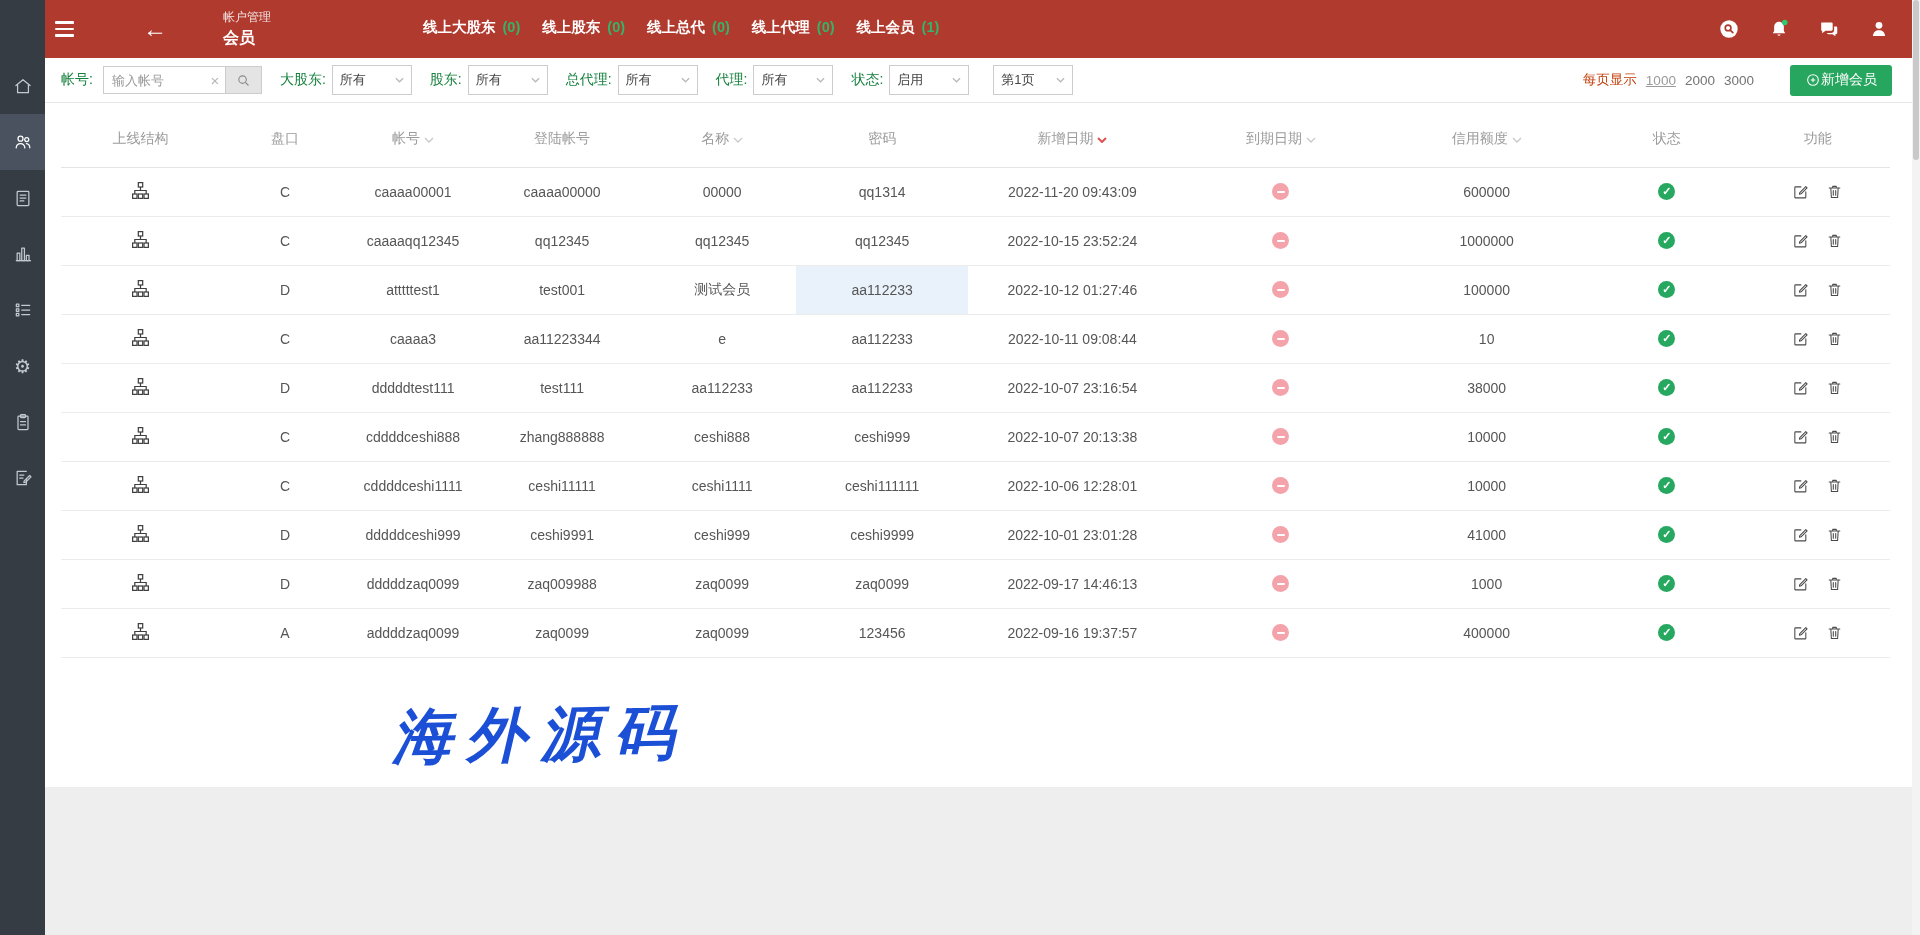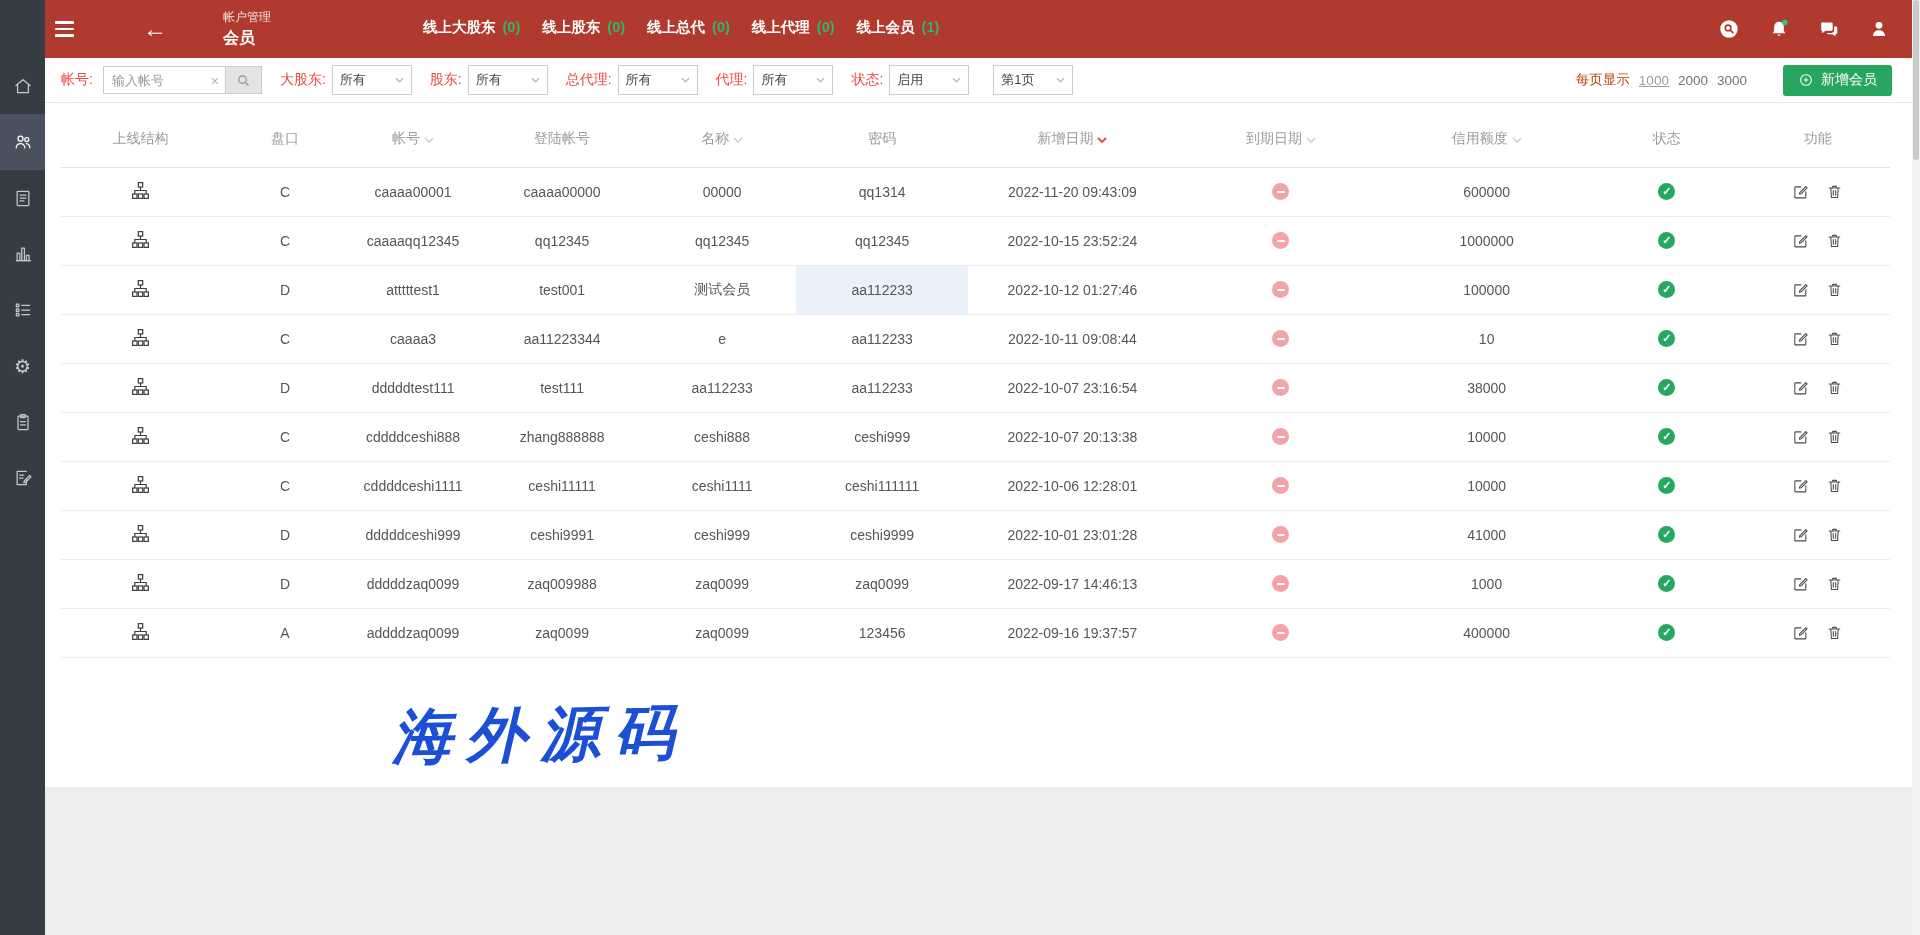--- a/index.html
+++ b/index.html
@@ -27,36 +27,36 @@
   .page-title{font-size:16px;font-weight:bold}
   .top-nav{position:absolute;left:378px;top:0;height:54px;display:flex;align-items:center;gap:22px}
   .top-nav .nav-item{font-size:14.5px;font-weight:bold;cursor:pointer;white-space:nowrap}
   .top-nav .cnt{color:#35b369;margin-left:3px}
   .top-icons{margin-left:auto;margin-right:30px;display:flex;align-items:center;gap:28px}
   .top-icons .tico{width:22px;height:22px;cursor:pointer;position:relative}
   .top-icons svg{width:22px;height:22px}
 
   
   .filterbar{height:45px;flex:0 0 45px;display:flex;align-items:center;padding:0 28px 0 16px;gap:10px;border-bottom:1px solid #e7e7e7;background:#fff}
-  .f-label{font-size:14px;color:#ef4444;white-space:nowrap}
+  .f-label{font-size:14px;color:#15803d;white-space:nowrap}
   .input-group{display:flex;align-items:stretch;height:28px}
   .acct-input{width:122px;border:1px solid #ccc;border-right:none;padding:0 22px 0 8px;font-size:13px;color:#333;outline:none}
   .acct-input::placeholder{color:#999}
   .clear-x{margin-left:-20px;width:20px;display:flex;align-items:center;justify-content:center;color:#b5b5b5;font-size:15px;cursor:pointer}
   .search-btn{width:37px;background:#e4e4e4;border:1px solid #ccc;display:flex;align-items:center;justify-content:center;cursor:pointer}
   .search-btn svg{width:15px;height:15px;stroke:#8b8b8b;fill:none;stroke-width:1.8}
   .fake-select{width:80px;height:30px;border:1px solid #ccc;display:flex;align-items:center;justify-content:space-between;padding:0 7px;font-size:13px;color:#444;cursor:pointer;background:#fff}
   .fake-select svg{width:9px;height:6px;stroke:#b9b9b9;fill:none;stroke-width:1.4}
   .sel-group{display:flex;align-items:center;gap:6px;margin-left:8px}
   .page-select{margin-left:14px}
   .perpage{margin-left:auto;display:flex;align-items:center;gap:9px;font-size:13.5px}
   .pp-label{color:#c2410c}
   .pp-link{color:#9a9a9a;text-decoration:underline;cursor:pointer}
   .pp-opt{color:#737373;cursor:pointer}
-  .add-btn{margin-left:26px;height:31px;background:#26a65e;color:#fff;border:none;border-radius:3px;padding:0 15px;font-size:14px;display:flex;align-items:center;gap:7px;cursor:pointer}
+  .add-btn{margin-left:26px;height:31px;background:#26a65e;color:#fff;border:none;border-radius:3px;padding:0 15px;font-size:14px;display:flex;align-items:center;cursor:pointer}
   .add-btn svg{width:16px;height:16px;stroke:#fff;fill:none;stroke-width:1.6}
 
   
   .content{flex:1;background:#fff;position:relative}
   table{width:calc(100% - 46px);margin:0 30px 0 16px;border-collapse:collapse;table-layout:fixed}
   thead th{height:64px;font-weight:normal;font-size:14px;color:#9b9b9b;text-align:center;padding-top:8px;border-bottom:1px solid #e4e4e4;cursor:default}
   thead th .caret{width:10px;height:6px;margin-left:4px;stroke:#c9c9c9;fill:none;stroke-width:1.3}
   thead th .caret.active{stroke:#e05252;stroke-width:2}
   tbody td{height:49px;text-align:center;font-size:14px;color:#565656;border-bottom:1px solid #ececec;background:#fff}
   tbody td.hl{background:#e9f2fa}

